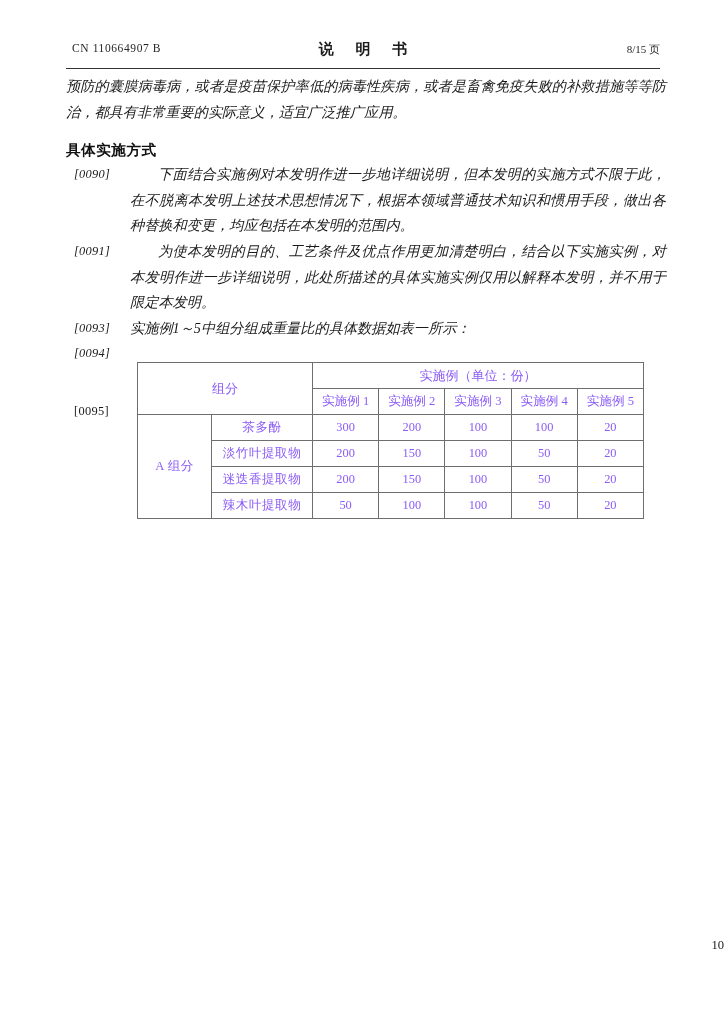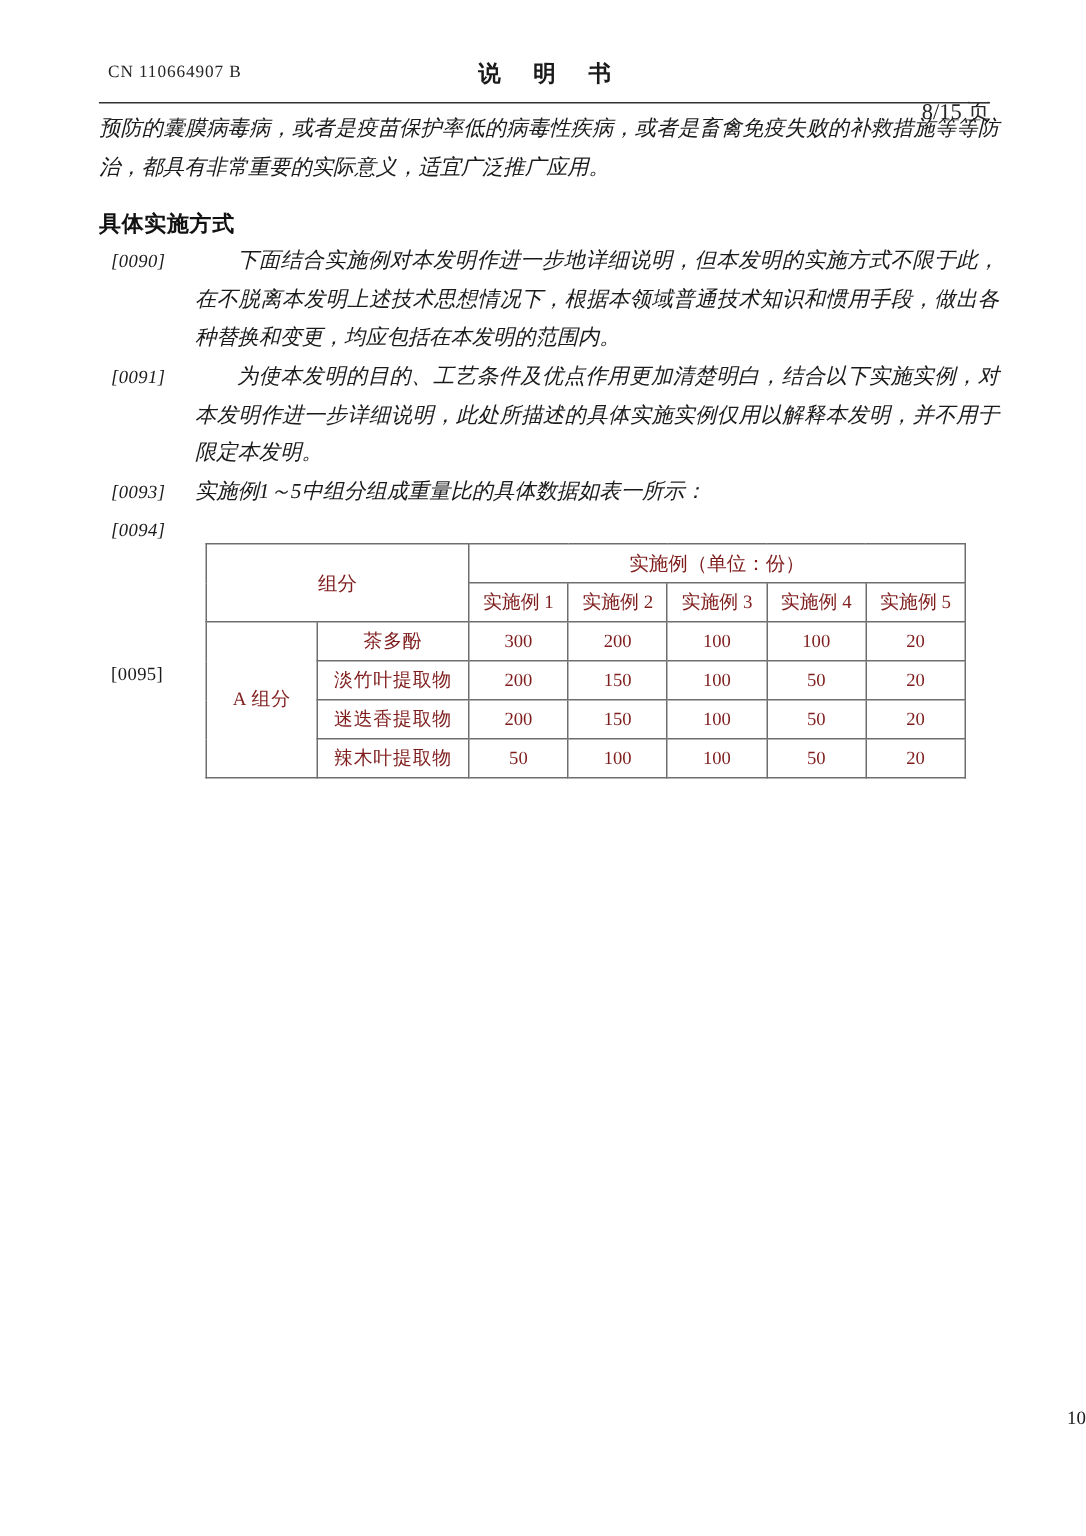--- a/index.html
+++ b/index.html
@@ -51,24 +51,23 @@
     font-weight: bold;
     letter-spacing: 9px;
     text-indent: 9px;
     color: #1a1a1a;
     font-family: Liberation Serif, serif;
   }
   .hdr-right {
     position: absolute;
     right: 0;
     top: 2px;
-    font-size: 15px;
+    font-size: 11px;
     color: #262626;
     white-space: nowrap;
-    margin-top: 23px;
   }
   .hdr-rule {
     position: absolute;
     left: 66px;
     top: 68px;
     width: 594px;
     height: 0;
     border-top: 1.4px solid #333333;
   }
 
@@ -132,21 +131,21 @@
     border-collapse: collapse;
     width: 506px;
     table-layout: fixed;
   }
   table.comp td, table.comp th {
     border: 1px solid #6e6e6e;
     font-weight: normal;
     font-size: 12.6px;
     text-align: center;
     vertical-align: middle;
-    color: #7f1d1d;
+    color: #8b5cf6;
     padding: 0;
     height: 25px;
     font-family: "Liberation Serif", "DejaVu Serif", serif;
   }
   table.comp th.grp-head {
     height: 50px;
     font-size: 13px;
   }
   table.comp th.units-head {
     height: 25px;
@@ -168,21 +167,21 @@
   }
 
   .col-a { width: 74px; }
   .col-b { width: 101px; }
   .col-v { width: 66.2px; }
 
   
   .side-mark {
     position: absolute;
     left: 74px;
-    top: 442px;
+    top: 404px;
     font-size: 12.4px;
     letter-spacing: 0.3px;
     color: #1a1a1a;
   }
 
   
   .page-number {
     position: absolute;
     left: 0;
     top: 938px;

